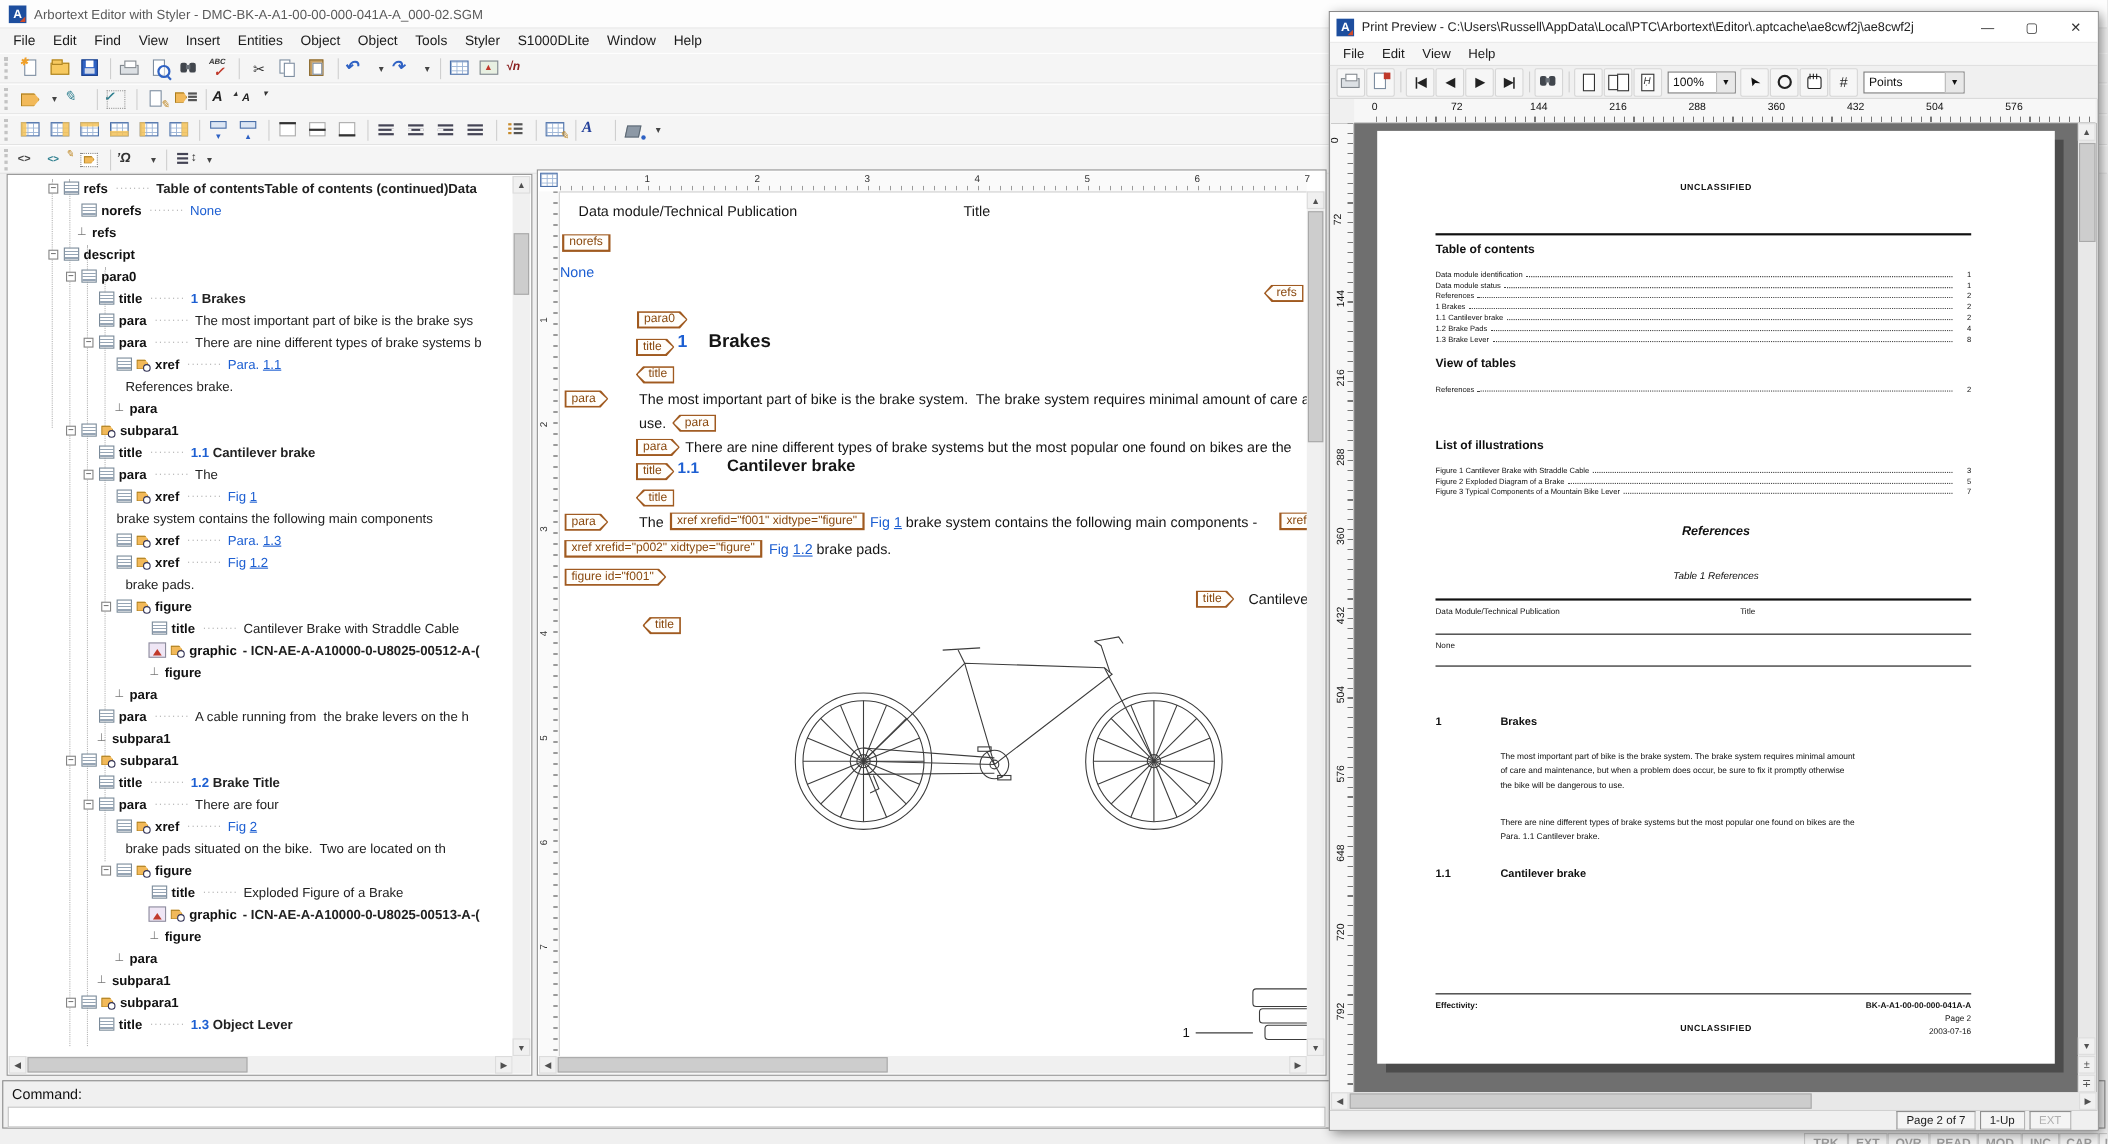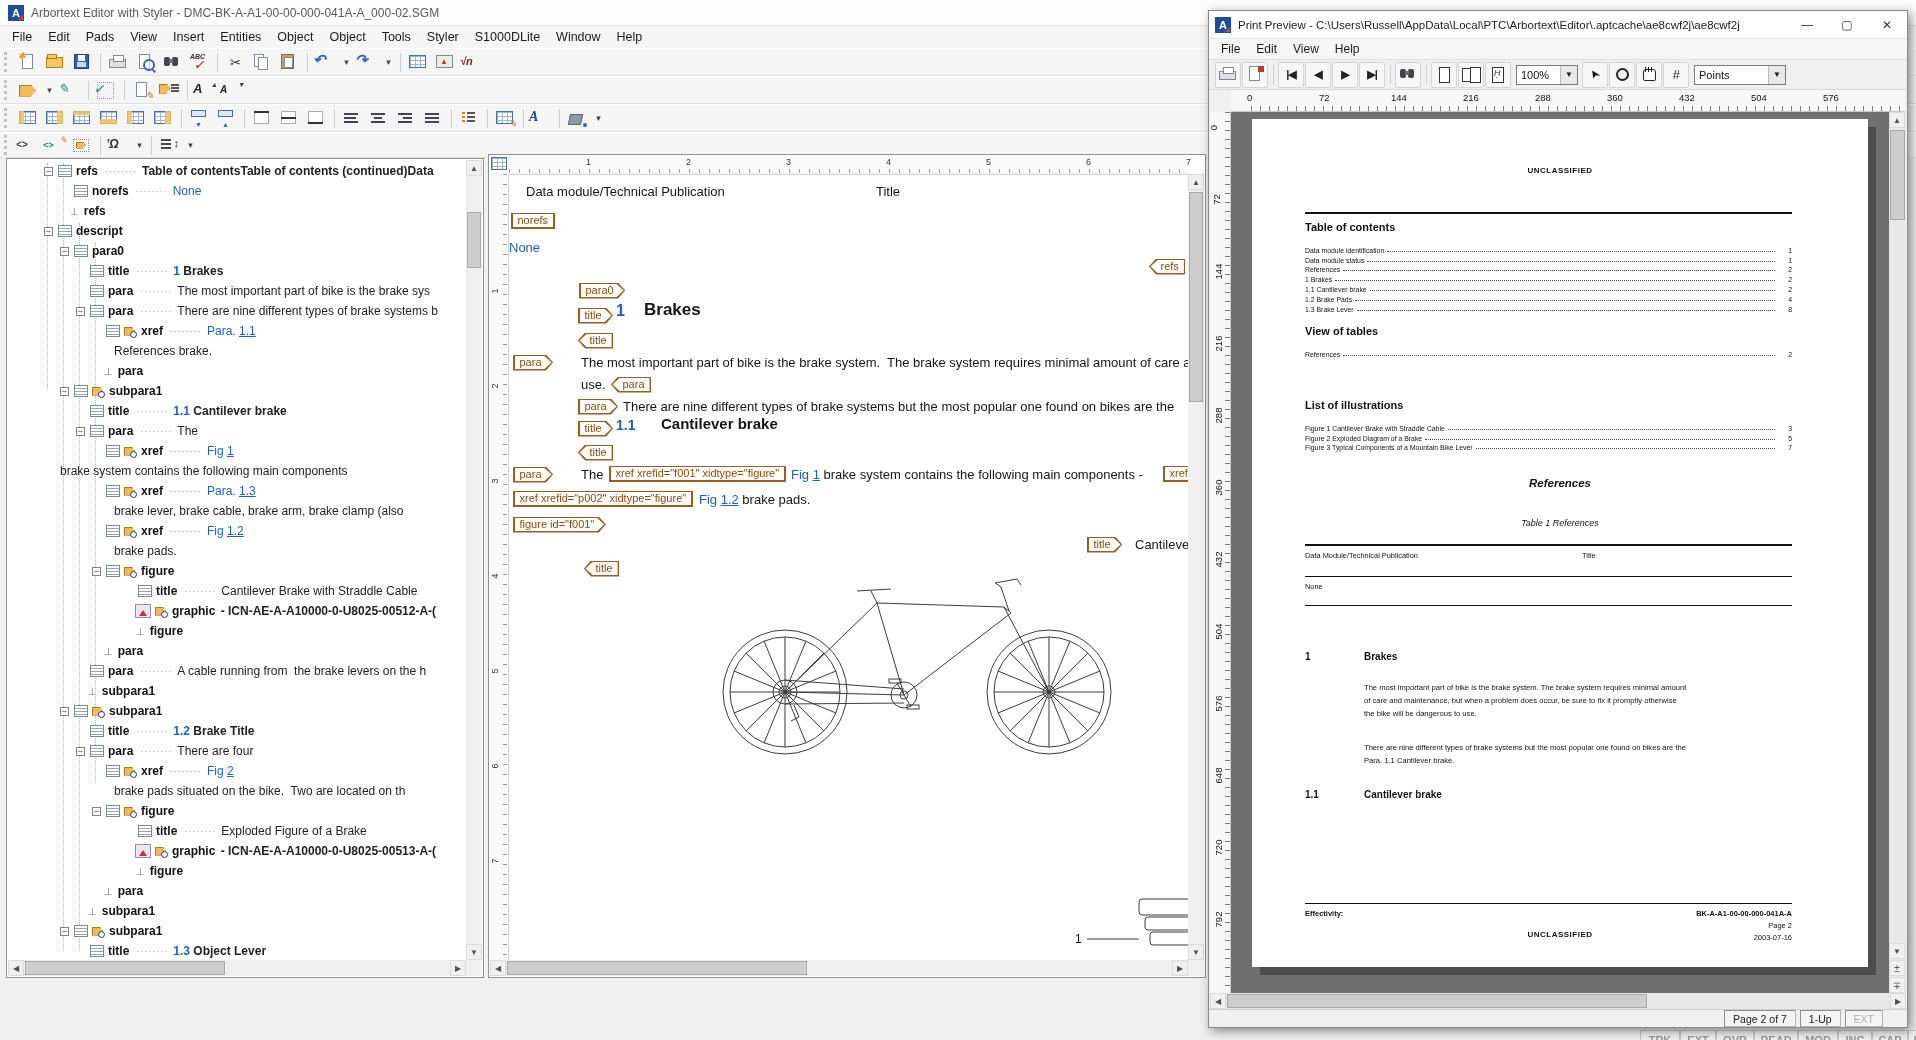--- a/index.html
+++ b/index.html
@@ -182,21 +182,21 @@
 
   <div class="titlebar">
     <span class="appicon">A</span>
     <span class="titletext">Arbortext Editor with Styler - DMC-BK-A-A1-00-00-000-041A-A_000-02.SGM</span>
   </div>
 
   <div class="menubar">
 
   <span class="mi">File</span>
       <span class="mi">Edit</span>
-      <span class="mi">Pads</span>
+      <span class="mi">Find</span>
       <span class="mi">View</span>
       <span class="mi">Insert</span>
       <span class="mi">Entities</span>
       <span class="mi">Object</span>
       <span class="mi">Object</span>
       <span class="mi">Tools</span>
       <span class="mi">Styler</span>
       <span class="mi">S1000DLite</span>
       <span class="mi">Window</span>
       <span class="mi">Help</span>
@@ -649,44 +649,38 @@
 
           <span class="telem"></span>
 
           <span class="tsearch"></span>
           <b class="tname">xref</b>
           <span style="display:flex;align-items:center;white-space:pre;">
             
           <span class="tpart dsh">········</span><span class="tpart blu">Fig </span><span class="tpart blu-u">1</span></span>
         </div>
 
-        <div class="trow" style="padding-left: 52px;">
+        <div class="trow" style="padding-left: 98px;">
 
           <span style="display:flex;align-items:center;white-space:pre;">
             
           <span class="tpart">brake system contains the following main components</span></span>
         </div>
 
         <div class="trow" style="padding-left: 98px;">
 
           <span class="telem"></span>
 
           <span class="tsearch"></span>
           <b class="tname">xref</b>
           <span style="display:flex;align-items:center;white-space:pre;">
             
           <span class="tpart dsh">········</span><span class="tpart blu">Para. </span><span class="tpart blu-u">1.3</span></span>
         </div>
 
-        <div class="trow" style="padding-left: 106px;">
-
-          <span style="display:flex;align-items:center;white-space:pre;">
-            
-          <span class="tpart">brake lever, brake cable, brake arm, brake clamp (also</span></span>
-        </div>
 
         <div class="trow" style="padding-left: 98px;">
 
           <span class="telem"></span>
 
           <span class="tsearch"></span>
           <b class="tname">xref</b>
           <span style="display:flex;align-items:center;white-space:pre;">
             
           <span class="tpart dsh">········</span><span class="tpart blu">Fig </span><span class="tpart blu-u">1.2</span></span>
@@ -1029,20 +1023,24 @@
       <span class="arr" style="bottom:0;left:0;">▼</span>
     </div>
     <div class="sb" style="left:1px;bottom:1px;height:16px;right:17px;">
       <span class="arr" style="left:0;top:0;">◀</span>
       <span class="thumb" style="left:17px;top:1px;width:300px;height:14px;"></span>
       <span class="arr" style="right:0;top:0;">▶</span>
     </div>
     <div class="corner" style="right:1px;bottom:1px;"></div>
   </div>
 
+  <div id="cmdpane">
+    <span class="lbl">Command:</span>
+    <span class="inp"></span>
+  </div>
 
   <div id="mainstatus">
     <span class="scell" style="left:1640px;width:38px;">TRK</span>
     <span class="scell" style="left:1680px;width:34px;">EXT</span>
     <span class="scell" style="left:1716px;width:36px;">OVR</span>
     <span class="scell" style="left:1754px;width:42px;">READ</span>
     <span class="scell" style="left:1798px;width:38px;">MOD</span>
     <span class="scell" style="left:1838px;width:32px;">INC</span>
     <span class="scell" style="left:1872px;width:34px;">CAP</span>
     <span class="scell" style="left:1908px;width:34px;">NUM</span>

